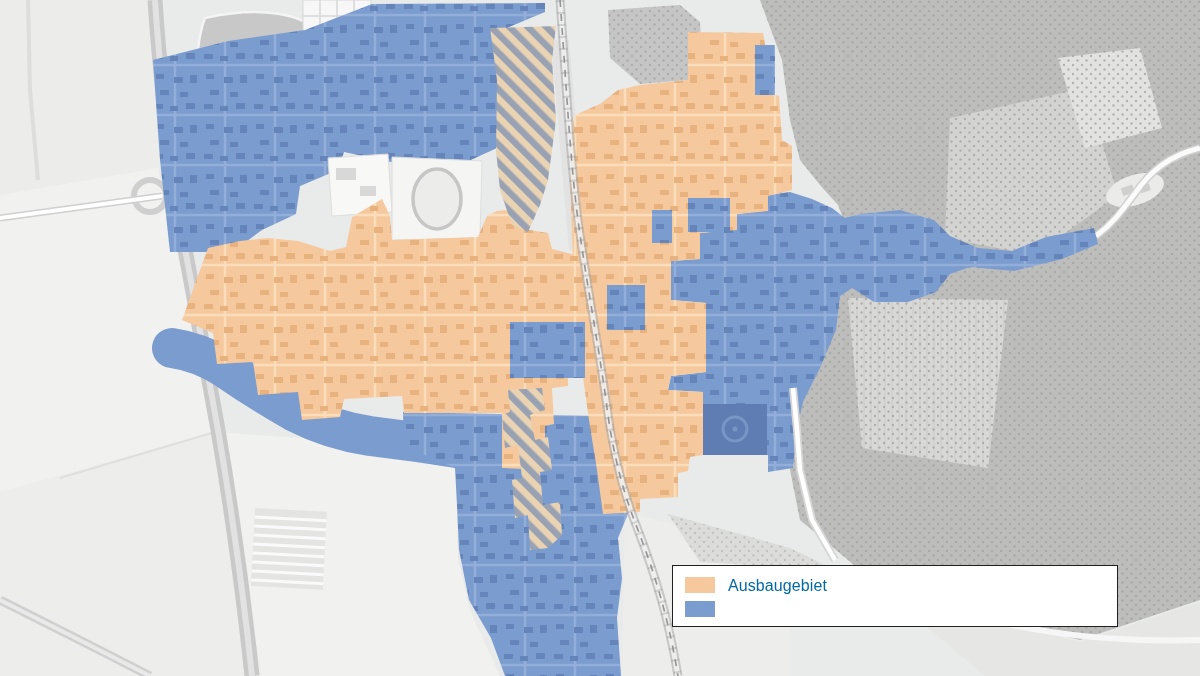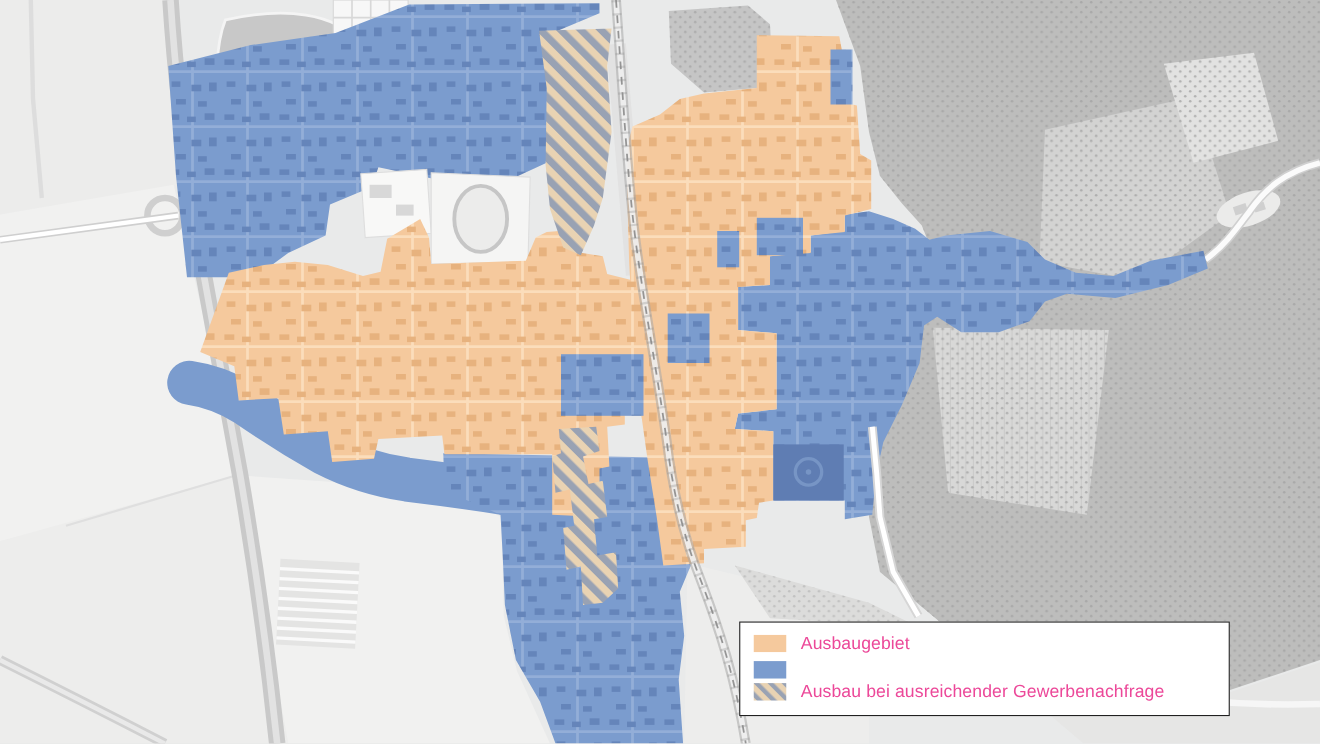--- a/index.html
+++ b/index.html
@@ -4,21 +4,21 @@
 <style>
   html,body{margin:0;padding:0;}
   body{width:1200px;height:676px;overflow:hidden;background:#e9eaea;font-family:"Liberation Sans",sans-serif;}
   .stage{position:relative;width:1200px;height:676px;}
   svg.map{position:absolute;inset:0;display:block;}
   .legend{position:absolute;left:672px;top:565px;width:446px;box-sizing:border-box;
           background:#ffffff;border:1.5px solid #202020;padding:8px 10px 9px 10px;
           display:flex;flex-direction:column;gap:1px;}
   .lrow{display:flex;align-items:flex-start;}
   .lsw{width:30px;height:16px;margin:3px 13px 0 2px;flex:none;}
-  .ltxt{font-size:16px;line-height:23px;color:#ec4899;letter-spacing:.1px;white-space:nowrap;}
+  .ltxt{font-size:16px;line-height:23px;color:#0369a1;letter-spacing:.1px;white-space:nowrap;}
   .lsub{display:block;}
 </style>
 </head>
 <body>
 
 <div class="stage">
 
 <svg class="map" viewBox="0 0 1200 676" width="1200" height="676" xmlns="http://www.w3.org/2000/svg">
   <defs>
     <pattern id="pOr" width="50" height="50" patternUnits="userSpaceOnUse">
@@ -188,21 +188,15 @@
     <svg class="lsw" viewBox="0 0 30 16">
       <rect width="30" height="16" fill="#f5c99d"></rect>
     </svg>
     <div class="ltxt">Ausbaugebiet</div>
   </div>
   <div class="lrow">
     <svg class="lsw" viewBox="0 0 30 16">
       <rect width="30" height="16" fill="#7b9cce"></rect>
     </svg>
   </div>
-  <div class="lrow">
-    <svg class="lsw" viewBox="0 0 30 16">
-      <rect width="30" height="16" fill="url(#pHaS)"></rect>
-    </svg>
-    <div class="ltxt">Ausbau bei ausreichender Gewerbenachfrage</div>
-  </div>
 </div>
 
 </div>
 
 </body></html>

